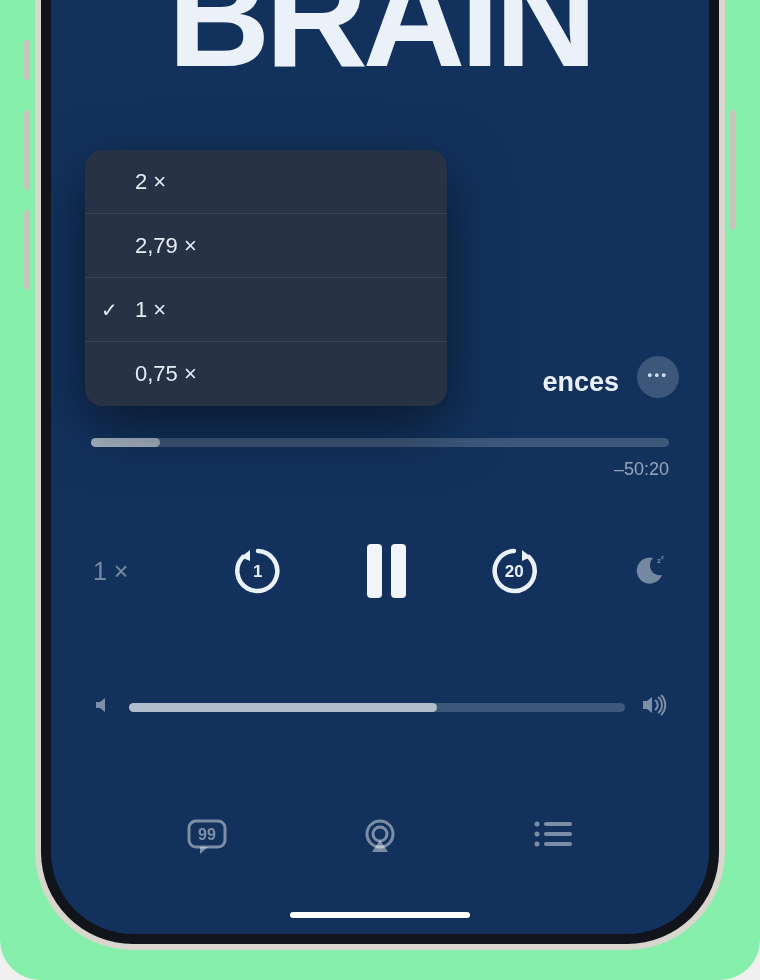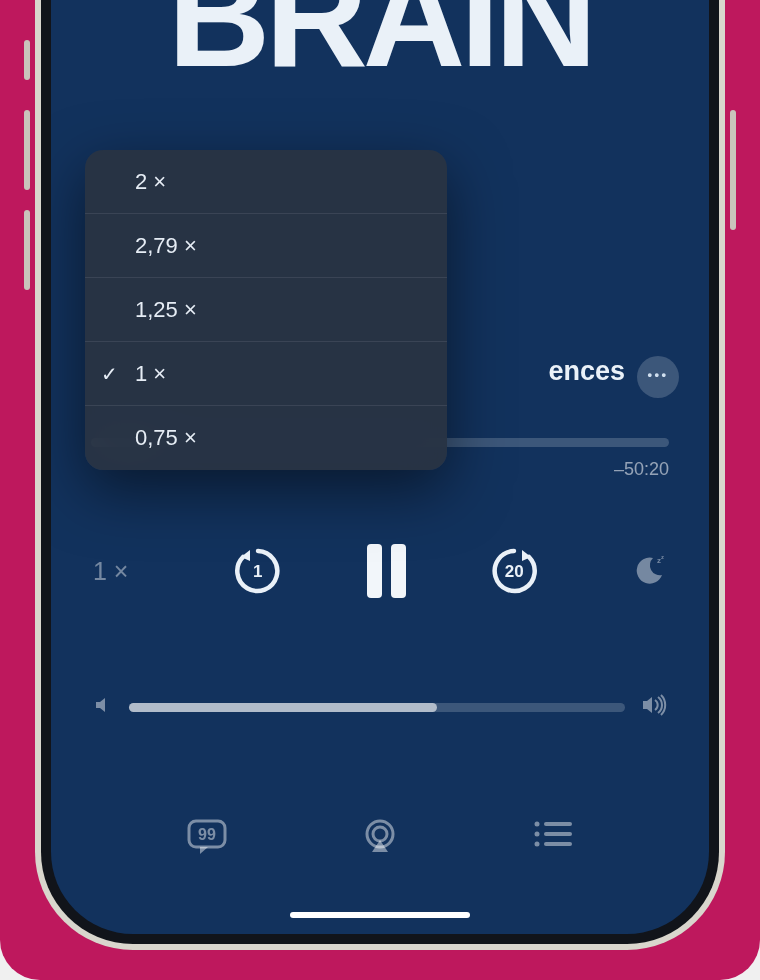--- a/index.html
+++ b/index.html
@@ -9,21 +9,21 @@
     width: 760px;
     height: 980px;
     overflow: hidden;
     display: flex;
     align-items: flex-start;
     justify-content: center;
   }
   .outer-wrap {
     width: 760px;
     height: 980px;
-    background: #be185d;
+    background: #86efac;
     border-radius: 0 0 40px 40px;
     position: relative;
   }
   .phone-frame {
     position: absolute;
     left: 50%;
     transform: translateX(-50%);
     top: -40px;
     width: 690px;
     height: 990px;
@@ -70,22 +70,22 @@
     font-family: "Arial Black", Impact, sans-serif;
     line-height: 1;
     white-space: nowrap;
   }
   
   .episode-row {
     position: absolute;
     top: 380px;
     right: 30px;
     display: flex;
-    align-items: flex-start;
-    gap: 12px;
+    align-items: flex-end;
+    gap: 18px;
   }
   .episode-text {
     color: #eaf1f8;
     font-size: 27px;
     font-weight: 600;
   }
   .more-btn {
     width: 42px;
     height: 42px;
     border-radius: 50%;
@@ -366,23 +366,20 @@
         <div class="home-indicator"></div>
 
         <div class="menu">
           <div class="menu-item">
             <span>2 ×</span>
           </div>
           <div class="menu-item">
             <span>2,79 ×</span>
           </div>
           <div class="menu-item">
-            <span>1,25 ×</span>
-          </div>
-          <div class="menu-item">
             <span class="menu-check">✓</span>
             <span>1 ×</span>
           </div>
           <div class="menu-item">
             <span>0,75 ×</span>
           </div>
         </div>
 
       </div>
     </div>

